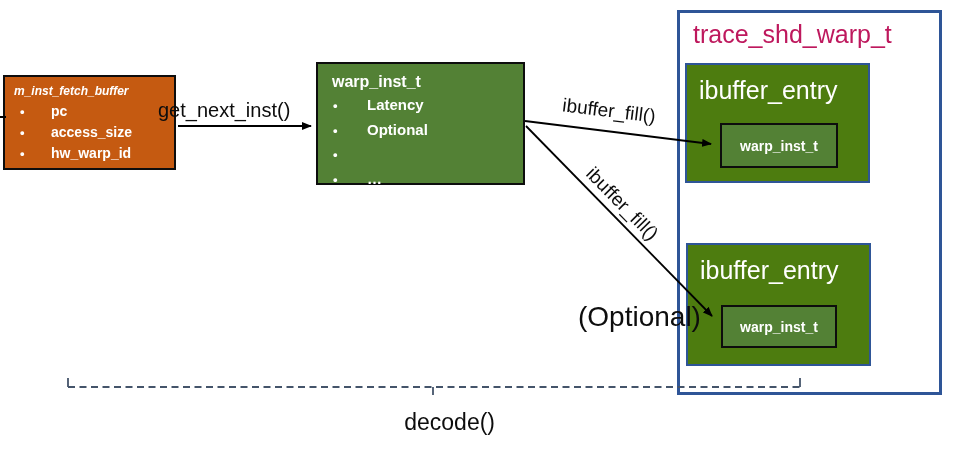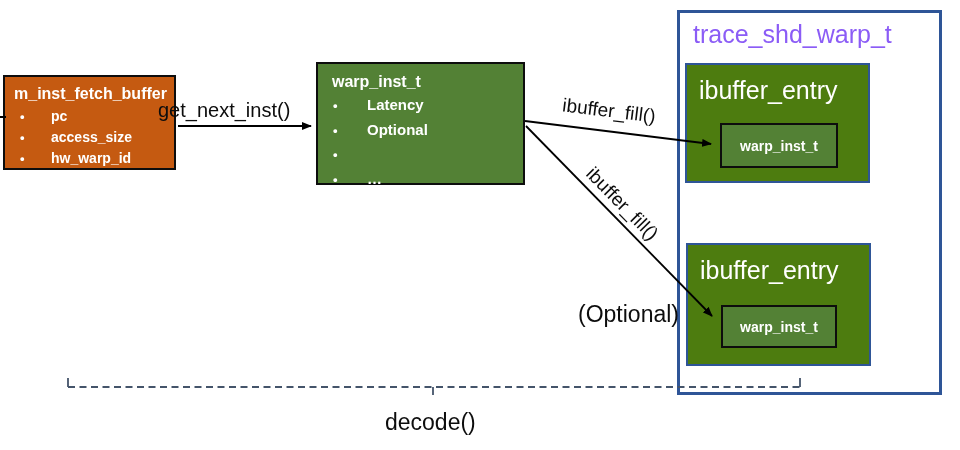--- a/index.html
+++ b/index.html
@@ -27,21 +27,21 @@
   }
   #warp-box {
     left: 316px; top: 62px; width: 209px; height: 123px;
     background: #538135;
     border: 2px solid #0d0d0d;
   }
   .box-title {
     font-weight: 700;
     white-space: nowrap;
   }
-  #fetch-box .box-title { padding: 7px 16px 0 9px; font-size: 16px; line-height: 1.2; }
+  #fetch-box .box-title { padding: 7px 16px 0 9px; font-size: 12px; line-height: 1.2; font-style: italic; }
   #warp-box  .box-title { padding: 8px 0 0 14px; font-size: 16px; line-height: 1.2; }
 
   .bullet-row {
     display: flex;
     align-items: baseline;
     font-weight: 700;
     white-space: nowrap;
   }
   #fetch-box .bullet-row { font-size: 14px; line-height: 20px; padding-left: 15px; }
   #fetch-box .bullet-row .dot { width: 31px; font-size: 13px; }
@@ -55,21 +55,21 @@
     left: 677px; top: 10px; width: 265px; height: 385px;
     position: absolute;
     box-sizing: border-box;
     border: 3px solid #2E5597;
     background: transparent;
   }
   #trace-title {
     position: absolute;
     left: 13px; top: 7px;
     font-size: 25px;
-    color: #8b5cf6;
+    color: #be185d;
     white-space: nowrap;
   }
   .ib-entry {
     position: absolute;
     box-sizing: border-box;
     background: #4d7c0f;
     border: 2px solid #2E5597;
     color: #ffffff;
   }
   #ib-entry-1 { left: 685px; top: 63px;  width: 185px; height: 120px; }
@@ -114,25 +114,25 @@
     transform: rotate(7deg);
   }
   #ibfill-label-2 {
     left: 557px; top: 193px; width: 130px;
     text-align: center;
     font-size: 19px;
     transform: rotate(45.5deg);
   }
   #optional-label {
     left: 578px; top: 301px;
-    font-size: 23px;
+    font-size: 28px;
   }
   #decode-label {
     left: 385px; top: 409px; width: 110px;
-    text-align: left;
+    text-align: right;
     font-size: 23px;
   }
 
   
   #connectors {
     position: absolute;
     left: 0; top: 0;
     width: 960px; height: 450px;
     pointer-events: none;
     z-index: 5;

